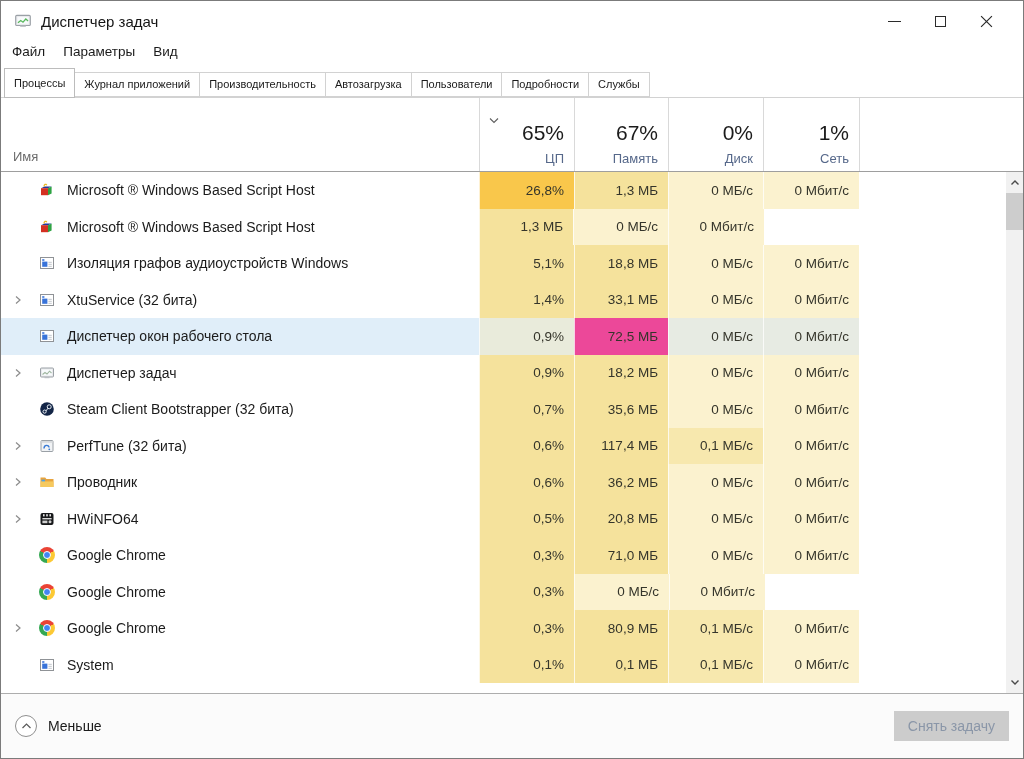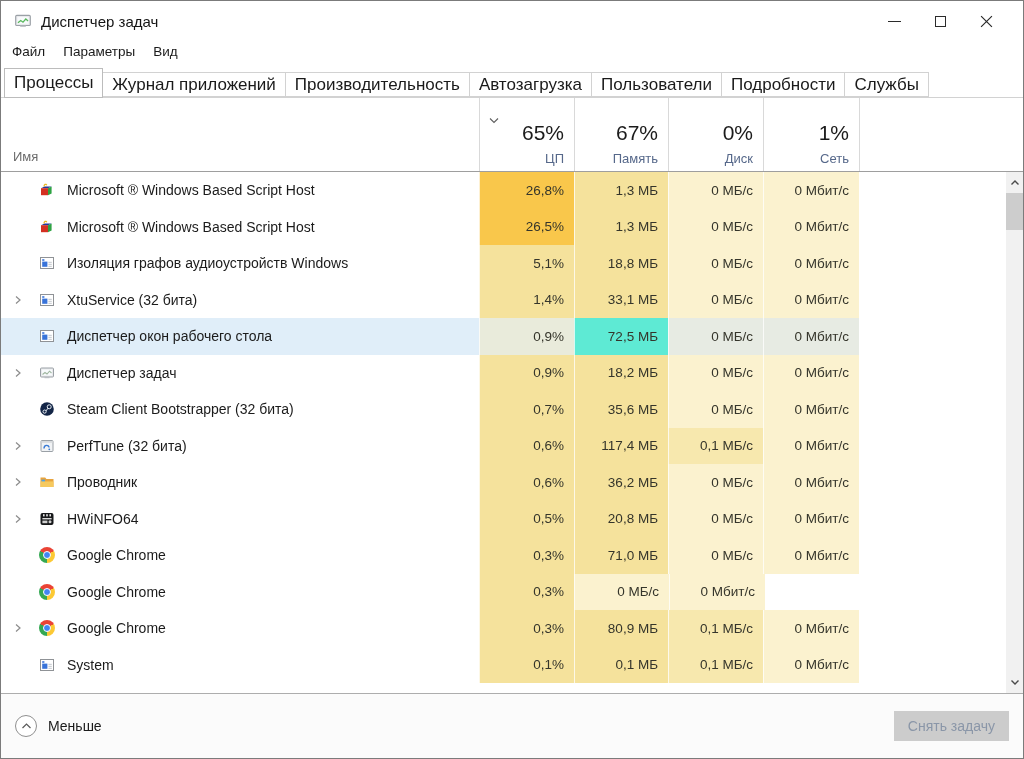--- a/index.html
+++ b/index.html
@@ -15,21 +15,21 @@
   .win-btn:last-child { margin-right:14px; }
   .glyph-min { width:13px; border-top:1px solid #2b2b2b; display:inline-block; }
   .glyph-max { width:11px; height:11px; border:1px solid #2b2b2b; display:inline-block; }
 
   
   .menubar { height:26px; display:flex; padding-left:2px; flex:none; }
   .menu-item { font-size:13.5px; color:#1a1a1a; padding:3px 9px; }
 
   
   .tabstrip { height:31px; display:flex; align-items:flex-end; padding-left:3px; border-bottom:1px solid #d2d2d2; flex:none; }
-  .tab { font-size:17px; color:#1a1a1a; height:25px; line-height:23px; padding:0 9px; background:#fff; border:1px solid #d2d2d2; margin-right:-1px; white-space:nowrap; }
+  .tab { font-size:11px; color:#1a1a1a; height:25px; line-height:23px; padding:0 9px; background:#fff; border:1px solid #d2d2d2; margin-right:-1px; white-space:nowrap; }
   .tab.active { height:30px; line-height:28px; border-color:#bcbcbc; margin-bottom:-1px; background:#fff; position:relative; z-index:2; }
 
   
   .table-header { height:74px; display:flex; border-bottom:1px solid #9e9e9e; flex:none; }
   .name-header { width:478px; display:flex; align-items:flex-end; padding:0 0 7px 12px; font-size:13px; color:#6b6b6b; }
   .value-header { display:flex; flex-direction:column; align-items:flex-end; justify-content:flex-end; padding:0 10px 5px 0; border-left:1px solid #d9d9d9; position:relative; }
   .value-header .total { font-size:21px; color:#1b1b1b; }
   .value-header .vlabel { font-size:13px; color:#56688A; margin-top:6px; }
   .sort-chevron { position:absolute; left:8px; top:13px; }
   .header-filler { flex:1; border-left:1px solid #d9d9d9; }
@@ -163,21 +163,20 @@
       <span class="icon-box">
               <svg width="16" height="16" viewBox="0 0 16 16">
                 <path d="M2 6.2 5.6 4.4 12.6 4.4 9 6.2Z" fill="#26379c"></path>
                 <rect x="2" y="6.2" width="7" height="7" fill="#d33022"></rect>
                 <path d="M9 6.2 12.6 4.4 12.6 11.4 9 13.2Z" fill="#2ea343"></path>
                 <path d="M5.2 4.6 C4.6 2.4 7.2 1.5 7.7 3.2" fill="none" stroke="#e9b722" stroke-width="1.3"></path>
               </svg>
             </span>
       <span class="pname">Microsoft ® Windows Based Script Host</span>
     </div>
-    <div class="cell w-cpu" style="background: rgb(249, 199, 75);">26,5%</div>
     <div class="cell w-mem" style="background: rgb(245, 226, 156);">1,3 МБ</div>
     <div class="cell w-disk" style="background: rgb(251, 242, 207);">0 МБ/с</div>
     <div class="cell w-net" style="background: rgb(251, 242, 207);">0 Мбит/с</div>
     <div class="row-filler"></div>
   </div>
 
   <div class="prow">
     <div class="name-cell">
       <span class="chev-box"></span>
       <span class="icon-box">
@@ -234,21 +233,21 @@
                 <rect x="3.2" y="4.2" width="2.2" height="1.6" fill="#3873d9"></rect>
                 <rect x="3.2" y="6.6" width="5.2" height="5.2" fill="#3873d9"></rect>
                 <rect x="9.4" y="6.8" width="3.4" height="1.1" fill="#c9cdd2"></rect>
                 <rect x="9.4" y="8.8" width="3.4" height="1.1" fill="#c9cdd2"></rect>
                 <rect x="9.4" y="10.8" width="3.4" height="1.1" fill="#c9cdd2"></rect>
               </svg>
             </span>
       <span class="pname">Диспетчер окон рабочего стола</span>
     </div>
     <div class="cell w-cpu" style="background: rgb(233, 235, 219);">0,9%</div>
-    <div class="cell w-mem" style="background: #5eead4;">72,5 МБ</div>
+    <div class="cell w-mem" style="background: #ec4899;">72,5 МБ</div>
     <div class="cell w-disk" style="background: rgb(231, 235, 227);">0 МБ/с</div>
     <div class="cell w-net" style="background: rgb(231, 235, 227);">0 Мбит/с</div>
     <div class="row-filler"></div>
   </div>
 
   <div class="prow">
     <div class="name-cell">
       <span class="chev-box">
               <svg width="10" height="10" viewBox="0 0 10 10">
                 <path d="M3 1.5 7 5 3 8.5" fill="none" stroke="#8c8c8c" stroke-width="1.2"></path>

